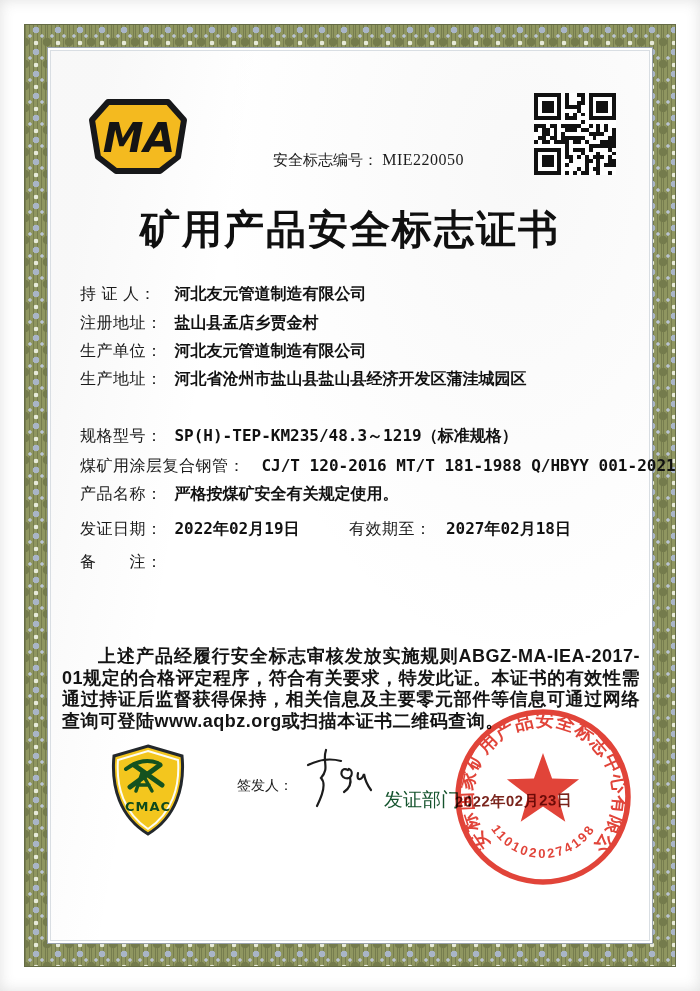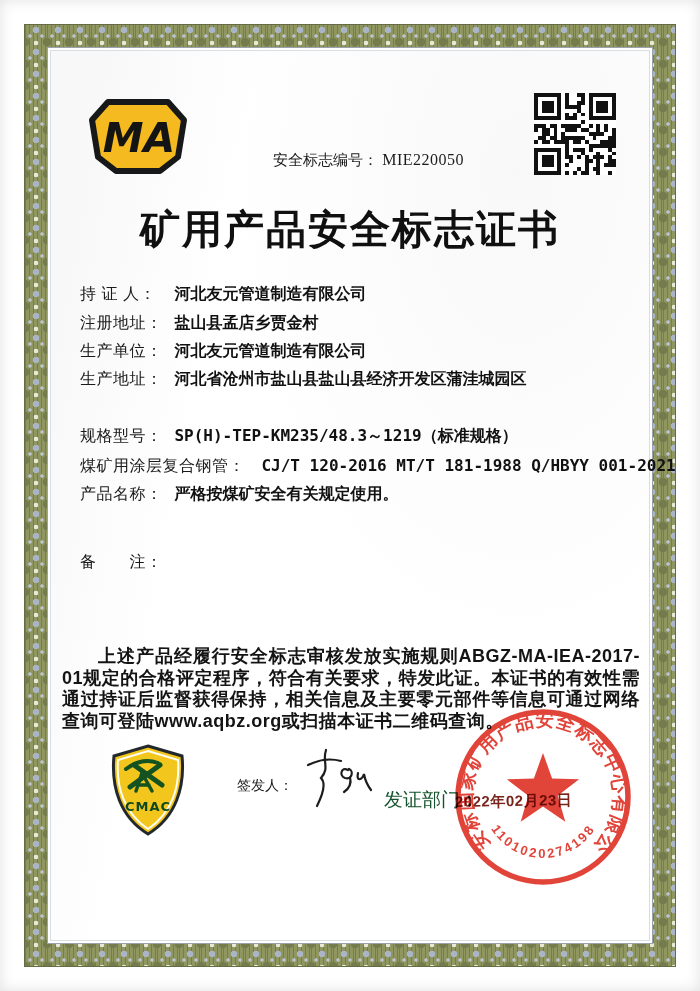--- a/index.html
+++ b/index.html
@@ -242,20 +242,26 @@
     <span class="val mono">SP(H)-TEP-KM235/48.3～1219（标准规格）</span>
   </div>
   <div class="row r7">
     <span class="lbl">煤矿用涂层复合钢管：</span>
     <span class="val mono">CJ/T 120-2016 MT/T 181-1988 Q/HBYY 001-2021</span>
   </div>
   <div class="row r8">
     <span class="lbl">产品名称：</span>
     <span class="val">严格按煤矿安全有关规定使用。</span>
   </div>
+  <div class="row r9">
+    <span class="lbl">发证日期：</span>
+    <span class="val mono">2022年02月19日</span>
+    <span class="lbl2">有效期至：</span>
+    <span class="val mono">2027年02月18日</span>
+  </div>
   <div class="row r10">
     <span class="lbl">备　　注：</span>
     <span class="val"></span>
   </div>
 
   <div class="statement">上述产品经履行安全标志审核发放实施规则ABGZ-MA-IEA-2017-01规定的合格评定程序，符合有关要求，特发此证。本证书的有效性需通过持证后监督获得保持，相关信息及主要零元部件等信息可通过网络查询可登陆www.aqbz.org或扫描本证书二维码查询。</div>
 
   <svg class="cmac" viewBox="0 0 84 94">
     <path d="M42 3 L76 13 C79 44 70 74 42 91 C14 74 5 44 8 13 Z" fill="#f3c61e" stroke="#23282c" stroke-width="3"></path>
     <path d="M42 8 L72 17 C74 44 66 70 42 86 C18 70 10 44 12 17 Z" fill="none" stroke="#fdfdf5" stroke-width="2"></path>

